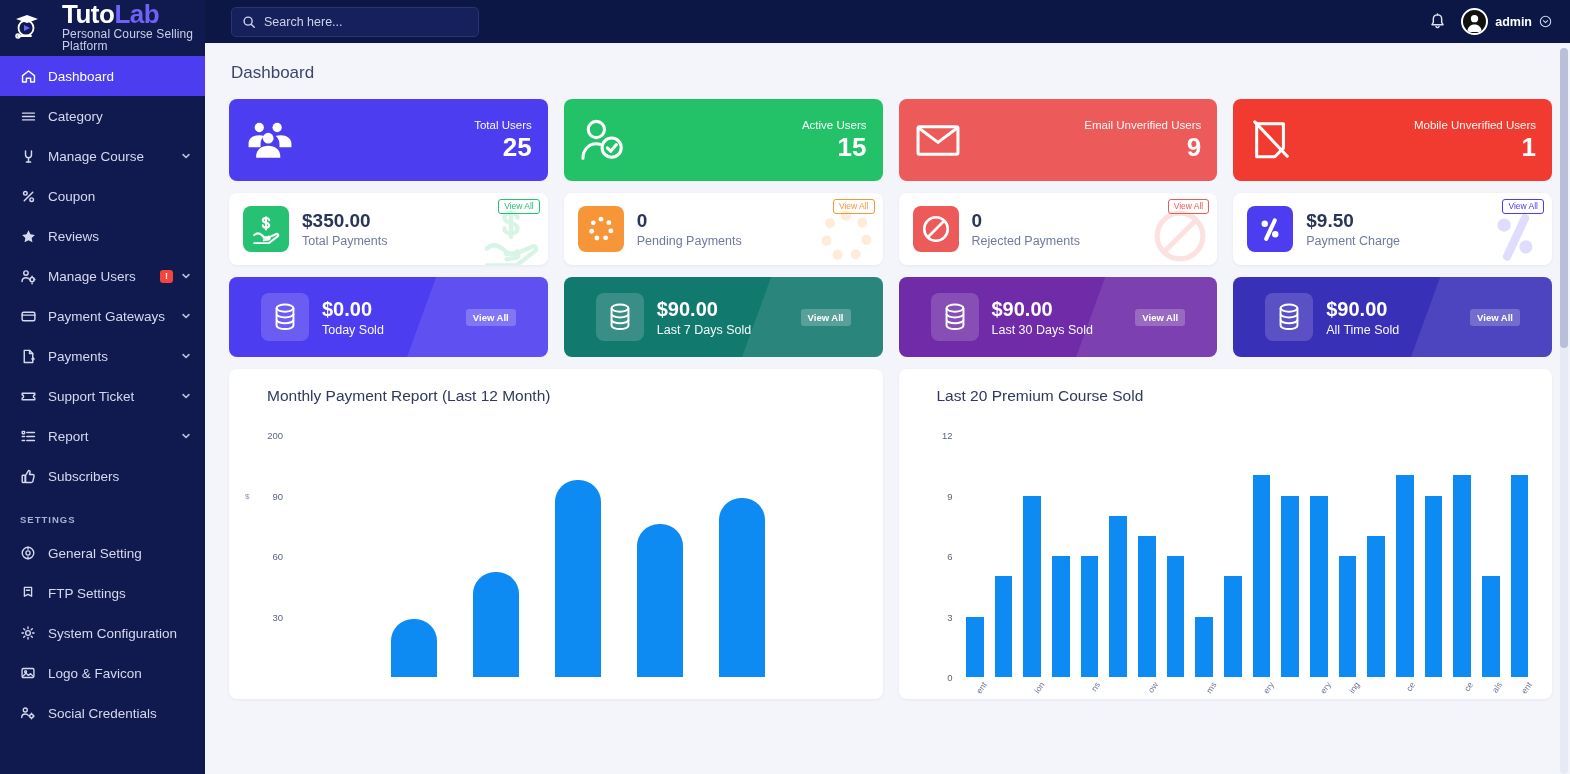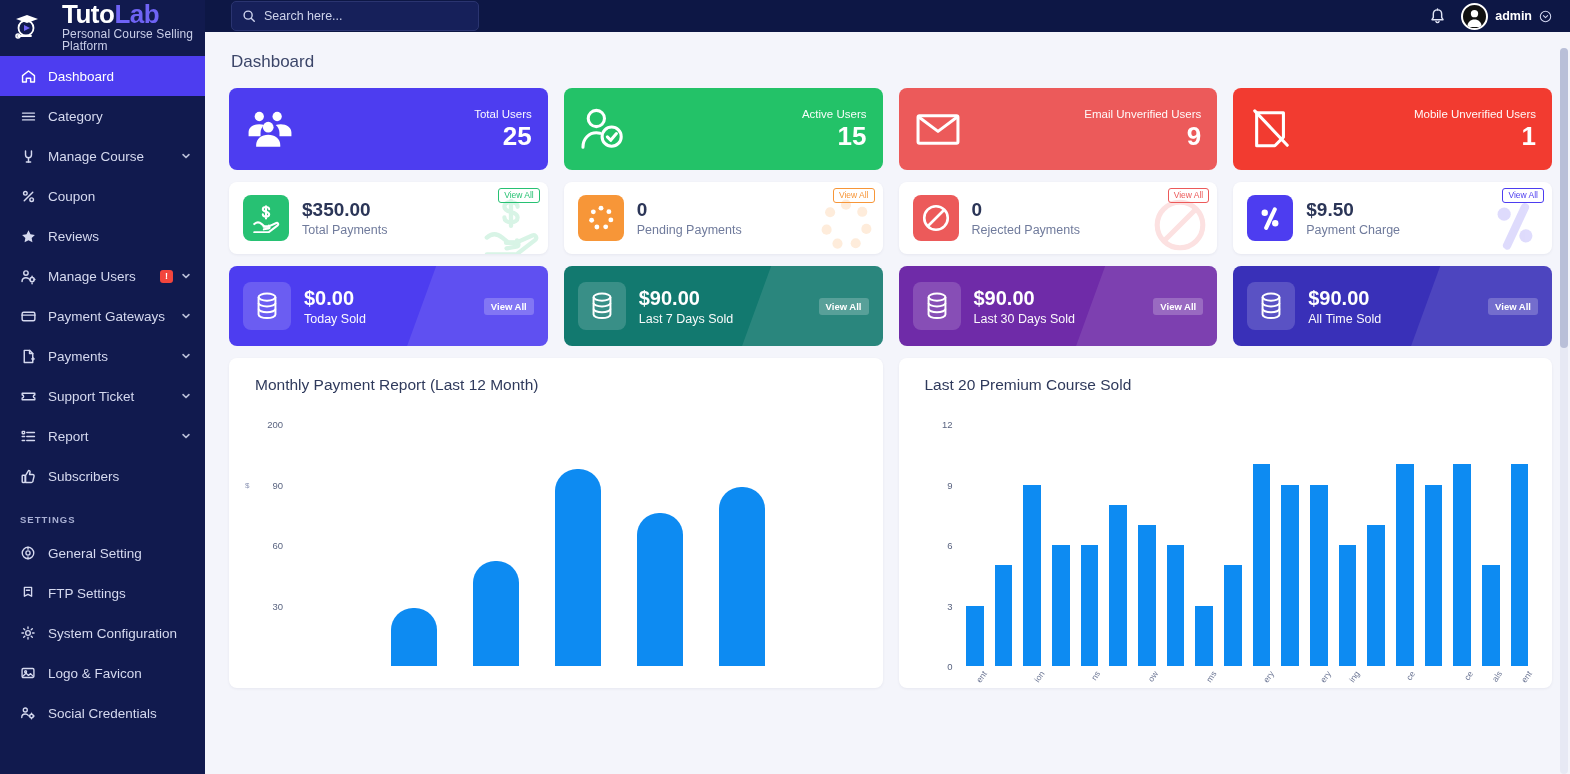--- a/index.html
+++ b/index.html
@@ -62,21 +62,21 @@
   .nav-section {
     color: #a9b0d4; font-size: 9.5px; font-weight: 700;
     letter-spacing: 1px;
     padding: 18px 0 8px 20px;
   }
 
   
   .main { flex: 1 1 auto; height: 774px; position: relative; overflow: hidden; }
 
   .topbar {
-    height: 32px;
+    height: 43px;
     background: #0d1745;
     display: flex; align-items: center;
     padding: 0 18px 0 26px;
   }
   .search-box {
     width: 248px; height: 30px;
     background: #16205a;
     border: 1px solid #2a3470;
     border-radius: 5px;
     display: flex; align-items: center;
@@ -144,21 +144,21 @@
   }
   .deco {
     position: absolute; right: 6px; bottom: -6px;
     opacity: .18; pointer-events: none;
   }
 
   
   .scard {
     height: 80px; border-radius: 8px;
     display: flex; align-items: center;
-    padding: 0 14px; color: #fff; position: relative; overflow: hidden;
+    padding: 0 32px; color: #fff; position: relative; overflow: hidden;
   }
   .scard .sq {
     width: 48px; height: 48px; border-radius: 8px; flex: 0 0 48px;
     background: rgba(255,255,255,.17);
     display: flex; align-items: center; justify-content: center;
   }
   .scard .meta { margin-left: 13px; z-index: 2; }
   .scard .s-val { font-size: 20px; font-weight: 700; line-height: 1.15; }
   .scard .s-lbl { font-size: 12.5px; margin-top: 2px; opacity: .97; }
   .scard .view-btn {
@@ -175,21 +175,21 @@
     pointer-events: none;
   }
 
   
   .chart-card {
     background: #fff; border-radius: 8px;
     padding: 16px 14px 0 14px;
     height: 330px; position: relative; overflow: hidden;
     box-shadow: 0 1px 3px rgba(20,25,70,.06);
   }
-  .chart-title { font-size: 15.5px; color: #2f3a5c; margin: 2px 0 0 12px; }
+  .chart-title { font-size: 15.5px; color: #2f3a5c; margin: 2px 0 0 24px; }
   .plot { position: relative; height: 288px; margin-top: 10px; }
   .yaxis {
     position: absolute; left: 0; top: 0; bottom: 26px; width: 46px;
   }
   .ytick {
     position: absolute; right: 6px;
     font-size: 9.5px; color: #5a6480;
     transform: translateY(-50%);
   }
   .yaxis-title {

